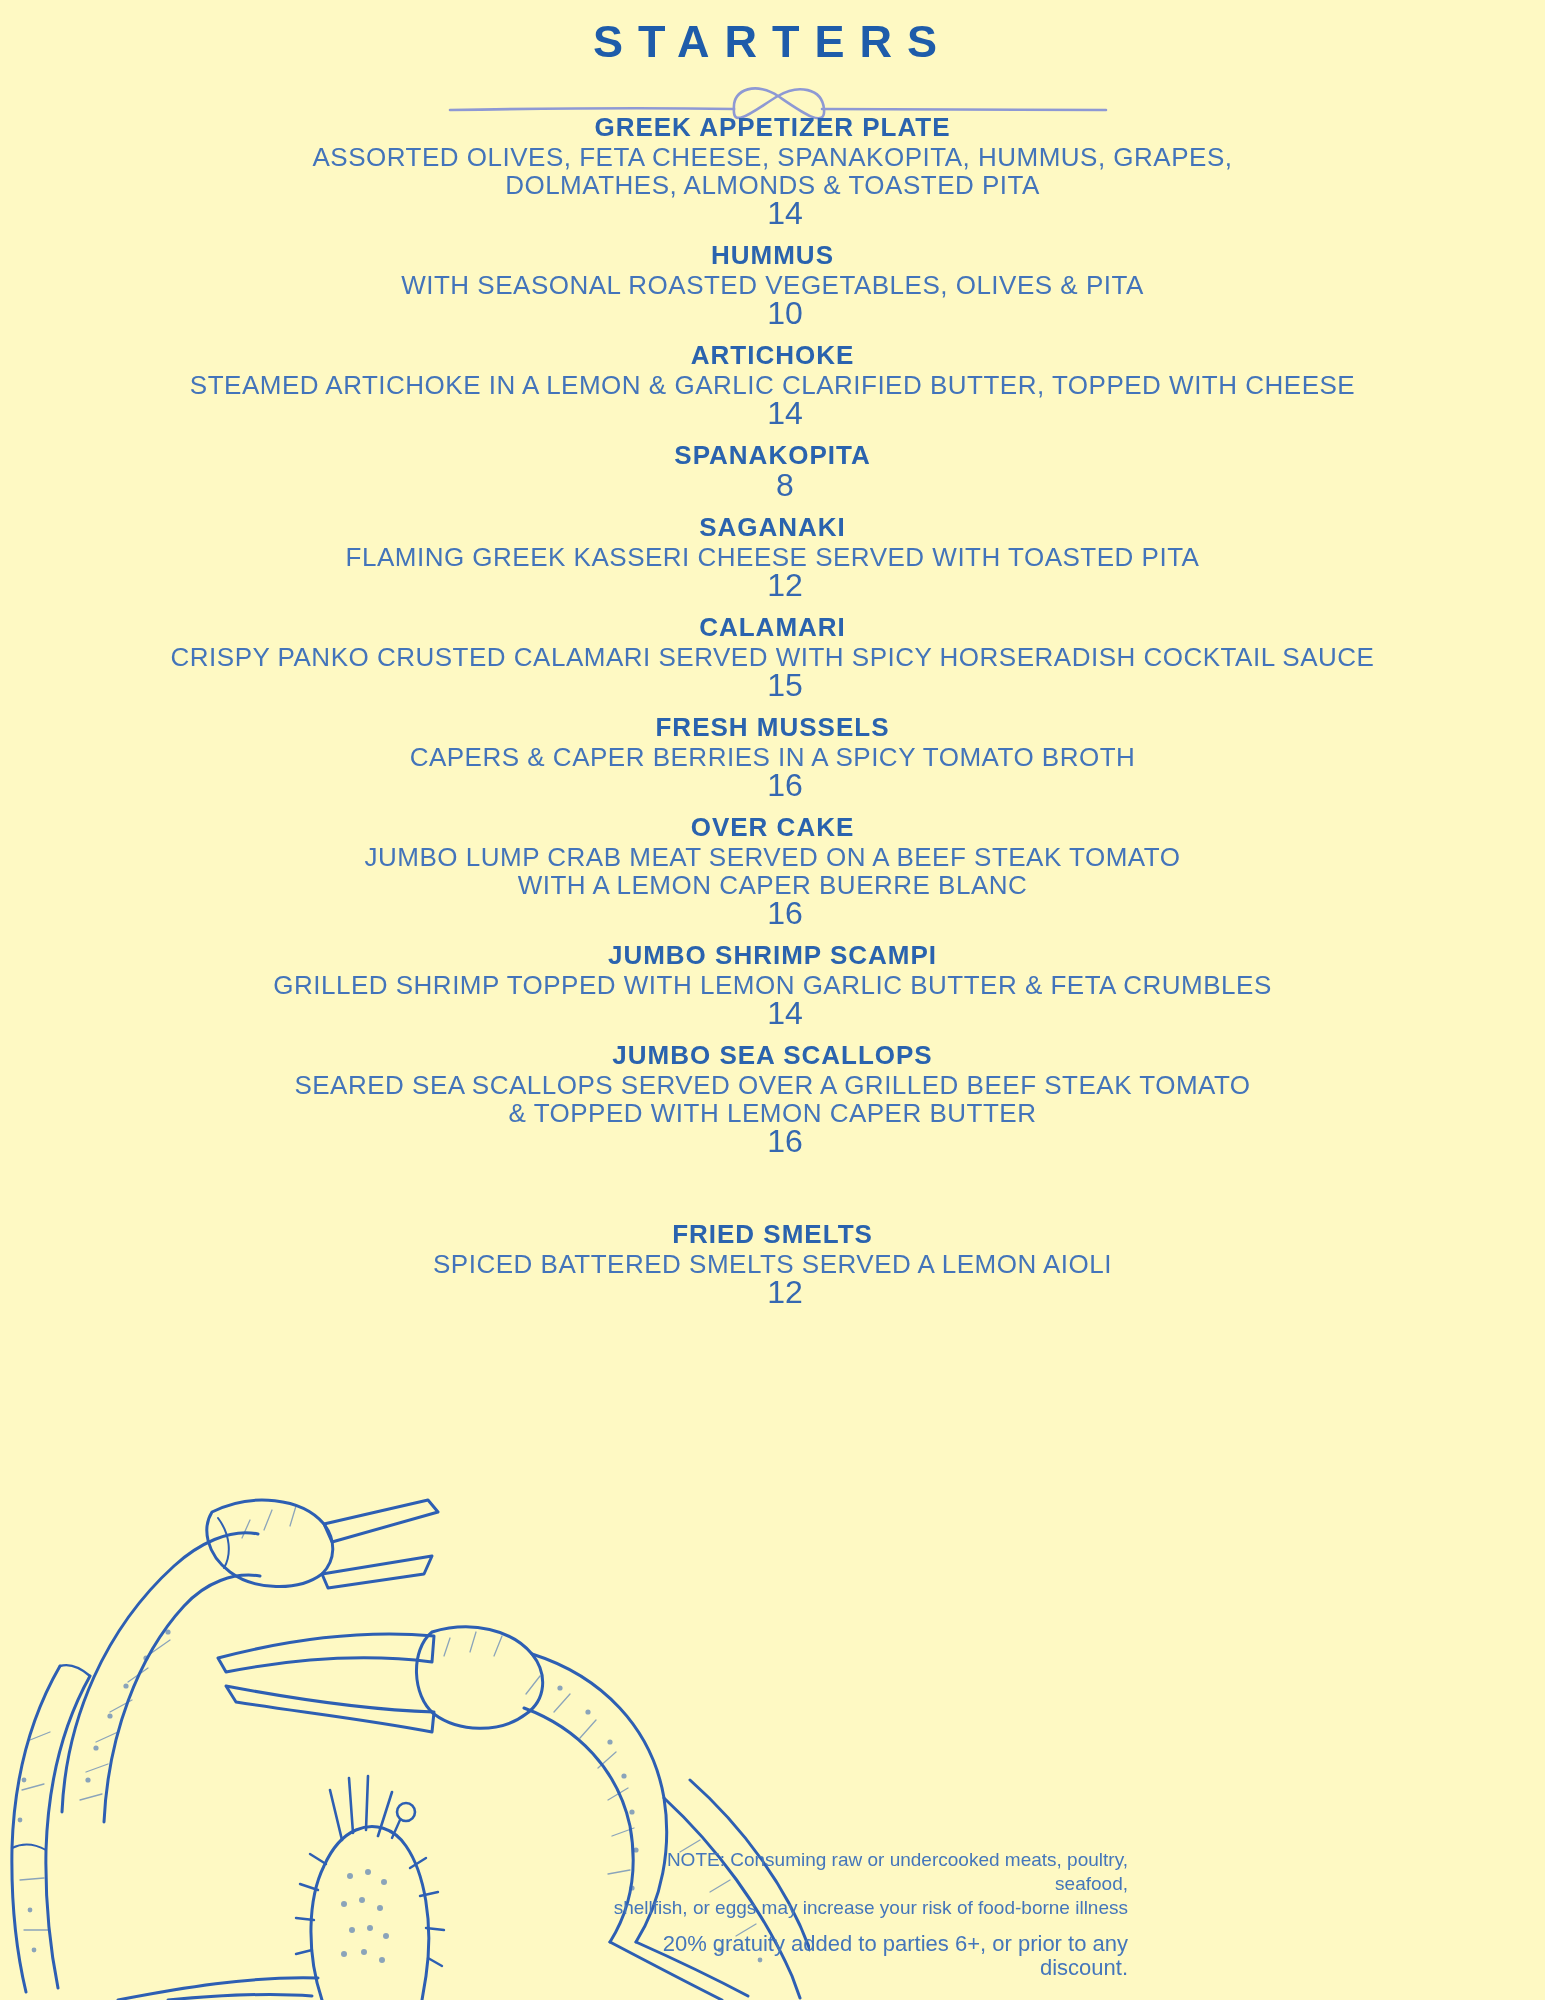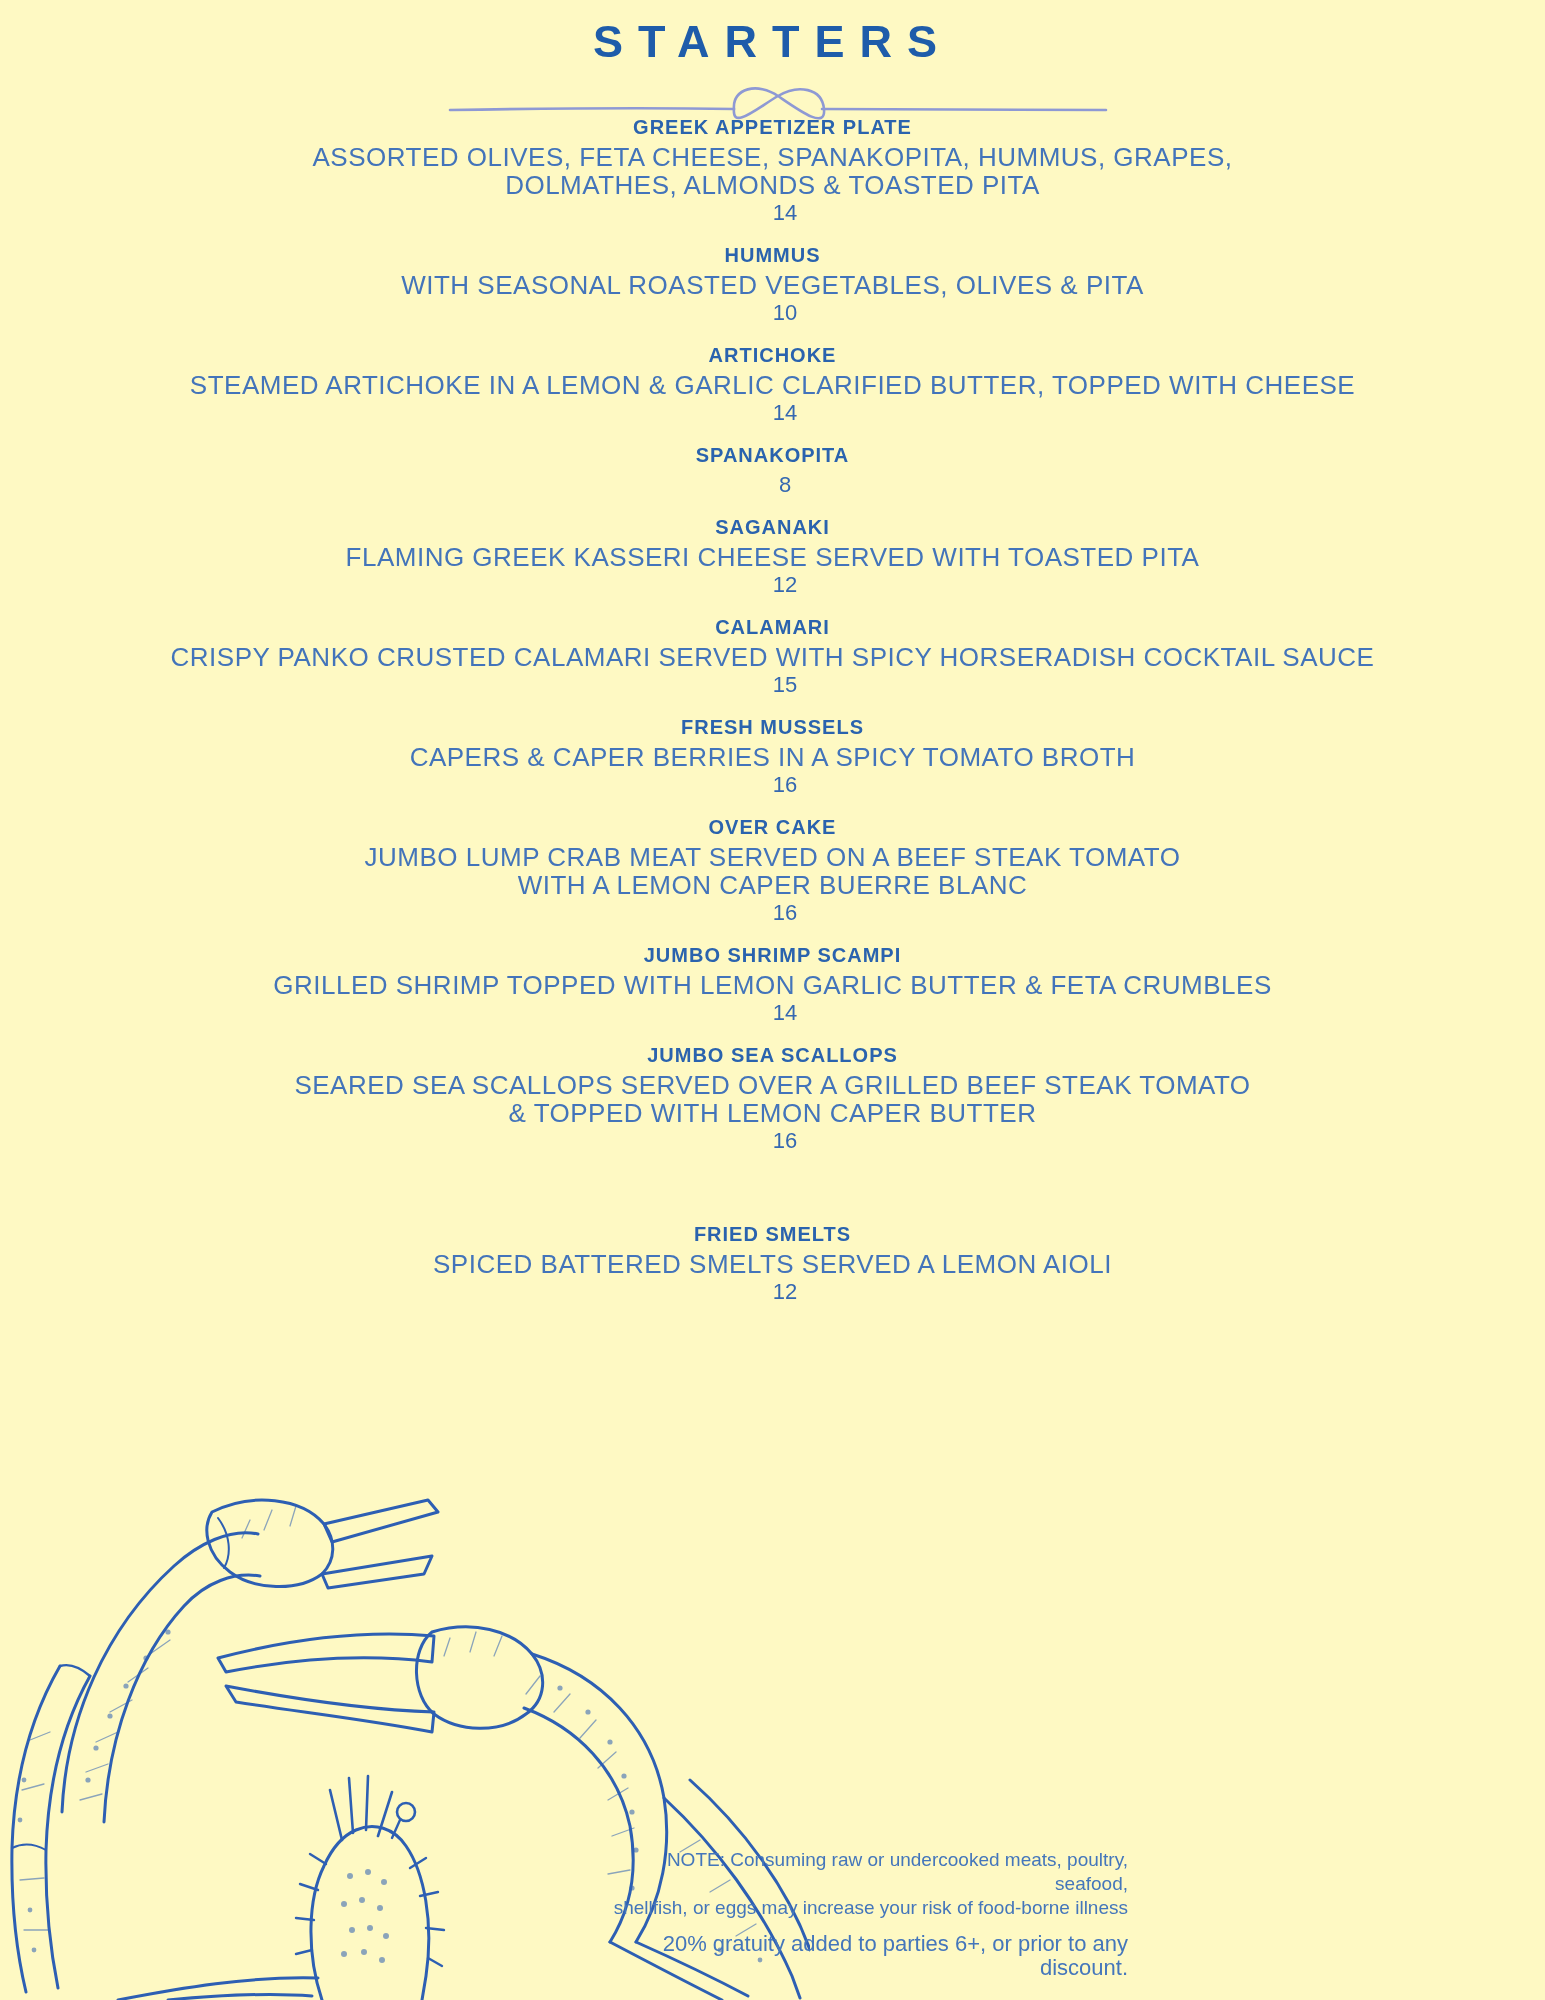--- a/index.html
+++ b/index.html
@@ -18,29 +18,29 @@
     position:absolute;top:16px;left:0;width:1545px;
     text-align:center;font-size:45px;font-weight:700;
     letter-spacing:15px;color:var(--title);
   }
   .divider{position:absolute;left:448px;top:74px;width:660px;height:64px;}
 
   .items{position:absolute;top:112px;left:0;width:1545px;text-align:center;}
   .item{margin-bottom:13px;}
   .item:last-child{margin-top:64px;}
   .item-name{
-    font-size:20px;font-weight:700;color:var(--item-name);
+    font-size:26px;font-weight:700;color:var(--item-name);
     letter-spacing:1px;line-height:31px;
   }
   .item-desc-line{
     font-size:26px;font-weight:300;color:var(--item-desc);
     letter-spacing:0.5px;line-height:28px;
   }
   .item-price{
-    font-size:22px;font-weight:400;color:var(--price);line-height:28px;padding-left:25px;
+    font-size:32px;font-weight:400;color:var(--price);line-height:28px;padding-left:25px;
   }
 
   .crab{position:absolute;left:0;top:1480px;width:810px;height:520px;}
 
   .note-block{
     position:absolute;left:608px;top:1848px;width:520px;
     text-align:right;color:var(--note);
   }
   .note-line{font-size:19px;line-height:24px;}
   .gratuity-line{font-size:22px;line-height:24px;margin-top:12px;}

